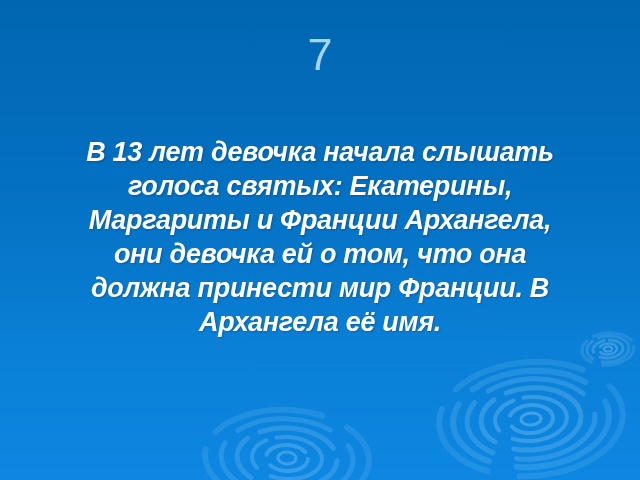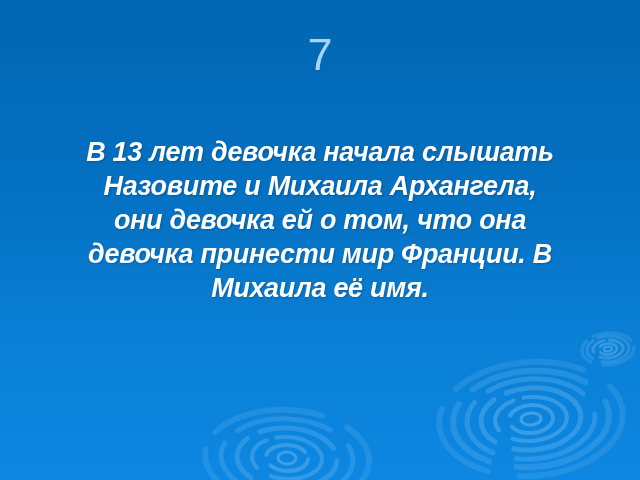--- a/index.html
+++ b/index.html
@@ -65,19 +65,20 @@
       <ellipse rx="15" ry="9" stroke-opacity="0.22" stroke-width="3" stroke-dasharray="28 8 18 5"></ellipse>
       <ellipse rx="21" ry="13" stroke-opacity="0.17" stroke-width="3" stroke-dasharray="34 10 22 6"></ellipse>
       <ellipse rx="26" ry="16" stroke-opacity="0.13" stroke-width="3.5" stroke-dasharray="40 12 26 8"></ellipse>
     </g>
   </svg>
 
   <div class="slide-number">7</div>
 
   <div class="body-text">
     <div class="line">В 13 лет девочка начала слышать</div>
-    <div class="line">Назовите и Михаила Архангела,</div>
+    <div class="line">голоса святых: Екатерины,</div>
+    <div class="line">Маргариты и Франции Архангела,</div>
     <div class="line">они девочка ей о том, что она</div>
-    <div class="line">девочка принести мир Франции. В</div>
-    <div class="line">Михаила её имя.</div>
+    <div class="line">должна принести мир Франции. В</div>
+    <div class="line">Архангела её имя.</div>
   </div>
 
 </div>
 
 </body></html>

